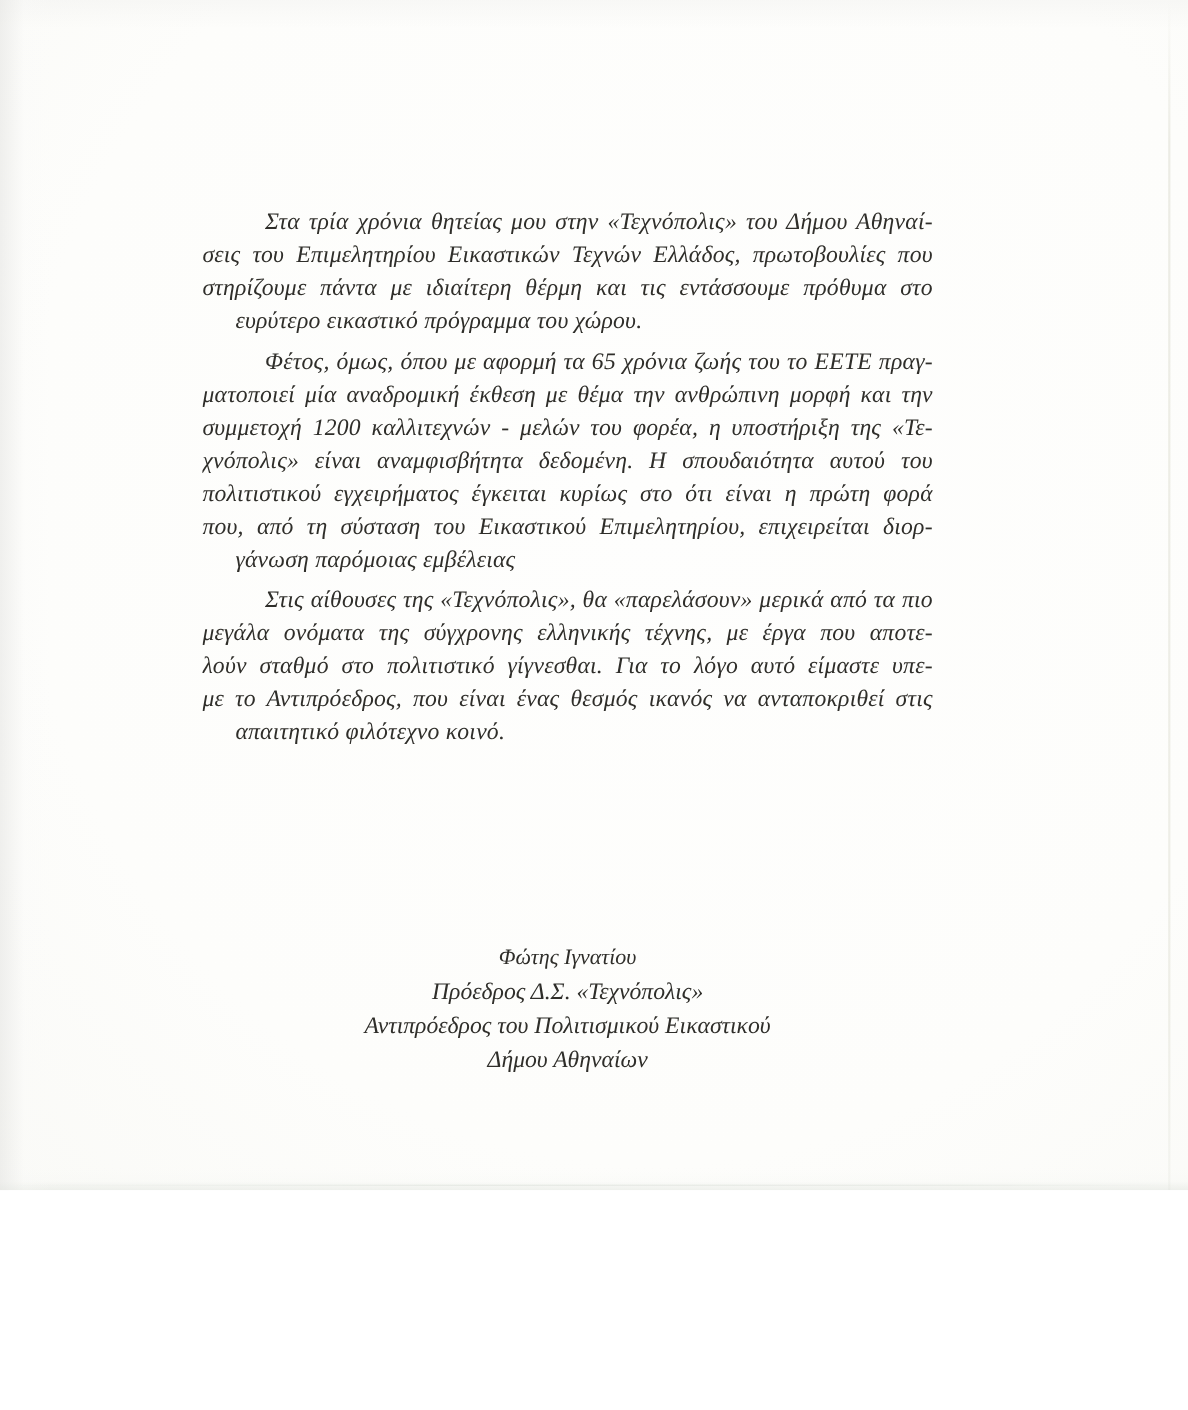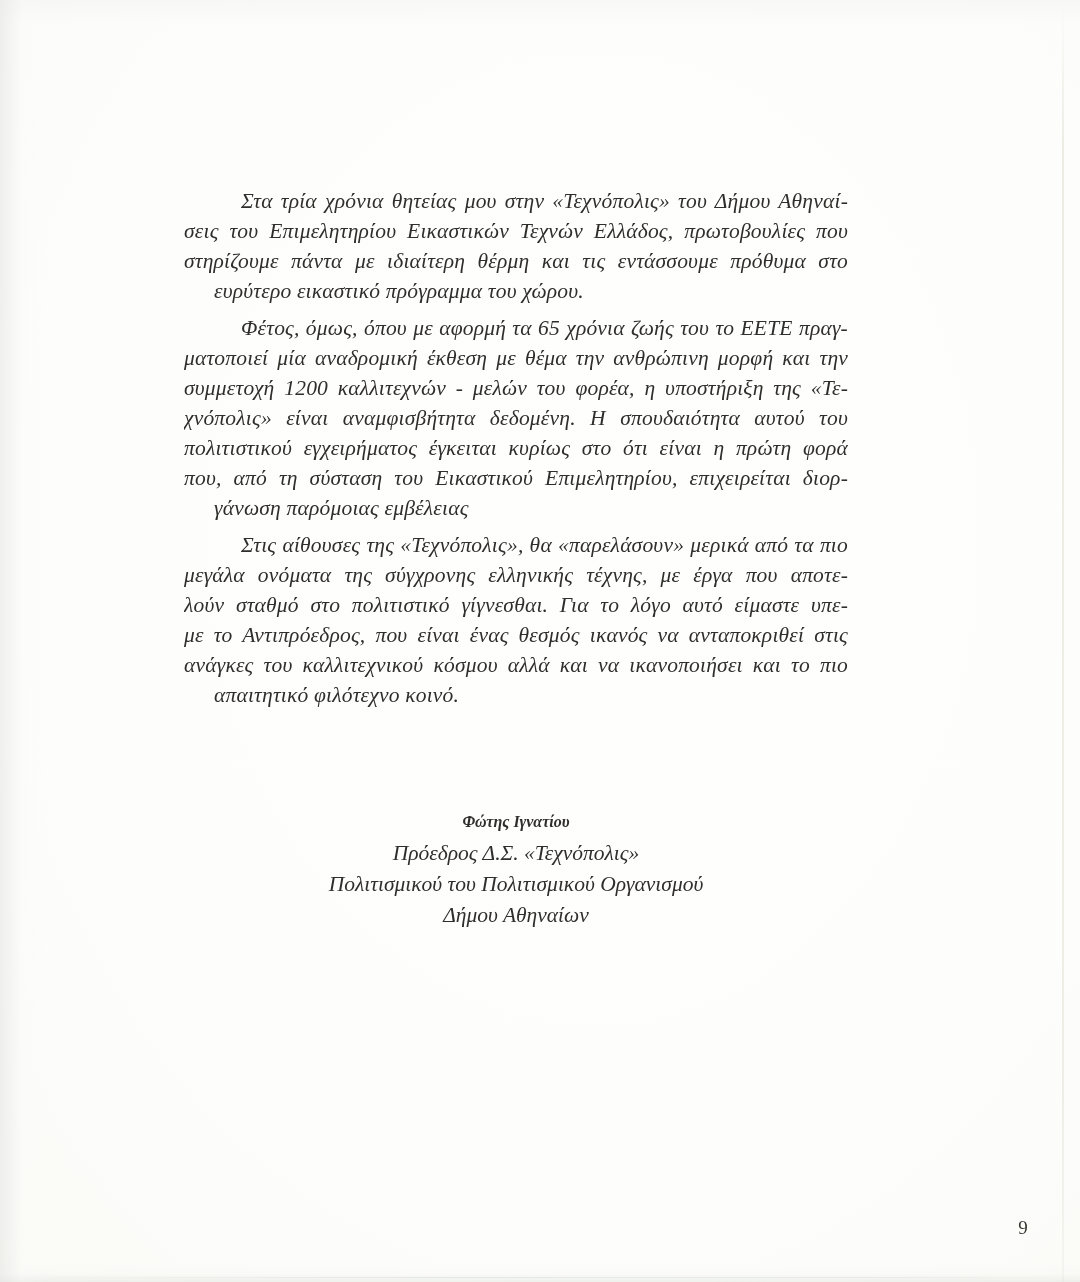--- a/index.html
+++ b/index.html
@@ -6,21 +6,21 @@
     margin: 0;
     padding: 0;
     background: #ffffff;
     font-family: "Liberation Serif", "DejaVu Serif", serif;
   }
 
   
   .scan-page {
     position: relative;
     width: 1080px;
-    height: 1282px;
+    height: 1082px;
     overflow: hidden;
     background-color: #fdfdfc;
     
     background-image:
       linear-gradient(to right, rgba(228,228,226,0.55) 0px, rgba(250,250,249,0.25) 22px, rgba(253,253,252,0) 48px),
       linear-gradient(to top, rgba(226,230,224,0.55) 0px, rgba(244,246,242,0.25) 8px, rgba(253,253,252,0) 20px),
       linear-gradient(to bottom, rgba(242,242,240,0.5) 0px, rgba(253,253,252,0) 26px),
       radial-gradient(ellipse at 55% 42%, #fefefd 0%, #fdfdfb 68%, #fafaf7 100%);
   }
 
@@ -72,23 +72,24 @@
   .signature {
     position: absolute;
     left: 184px;
     top: 806px;
     width: 664px;
     text-align: center;
     color: #2f2e2a;
     font-style: italic;
   }
   .signature-name {
-    font-size: 16px;
-    font-weight: bold;
+    font-size: 20px;
+    font-weight: normal;
     line-height: 32px;
+    margin-top: 48px;
   }
   .signature-role {
     font-size: 21.5px;
     line-height: 31px;
   }
   .signature-role:first-of-type { margin-top: 3px; }
 
   
   .page-number {
     position: absolute;
@@ -123,30 +124,29 @@
       <div class="line">πολιτιστικού εγχειρήματος έγκειται κυρίως στο ότι είναι η πρώτη φορά</div>
       <div class="line">που, από τη σύσταση του Εικαστικού Επιμελητηρίου, επιχειρείται διορ-</div>
       <div class="line last">γάνωση παρόμοιας εμβέλειας</div>
     </div>
 
     <div class="paragraph">
       <div class="line indent">Στις αίθουσες της «Τεχνόπολις», θα «παρελάσουν» μερικά από τα πιο</div>
       <div class="line">μεγάλα ονόματα της σύγχρονης ελληνικής τέχνης, με έργα που αποτε-</div>
       <div class="line">λούν σταθμό στο πολιτιστικό γίγνεσθαι. Για το λόγο αυτό είμαστε υπε-</div>
       <div class="line">με το Αντιπρόεδρος, που είναι ένας θεσμός ικανός να ανταποκριθεί στις</div>
-      <div class="line">ανάγκες του καλλιτεχνικού κόσμου αλλά και να ικανοποιήσει και το πιο</div>
       <div class="line last">απαιτητικό φιλότεχνο κοινό.</div>
     </div>
 
   </div>
 
   <div class="signature">
     <div class="signature-name">Φώτης Ιγνατίου</div>
     <div class="signature-role">Πρόεδρος Δ.Σ. «Τεχνόπολις»</div>
-    <div class="signature-role">Πολιτισμικού του Πολιτισμικού Οργανισμού</div>
+    <div class="signature-role">Αντιπρόεδρος του Πολιτισμικού Εικαστικού</div>
     <div class="signature-role">Δήμου Αθηναίων</div>
   </div>
 
   <div class="page-number">9</div>
 
   <div class="page-edge-right"></div>
   <div class="page-edge-bottom"></div>
 
 </div>
 

